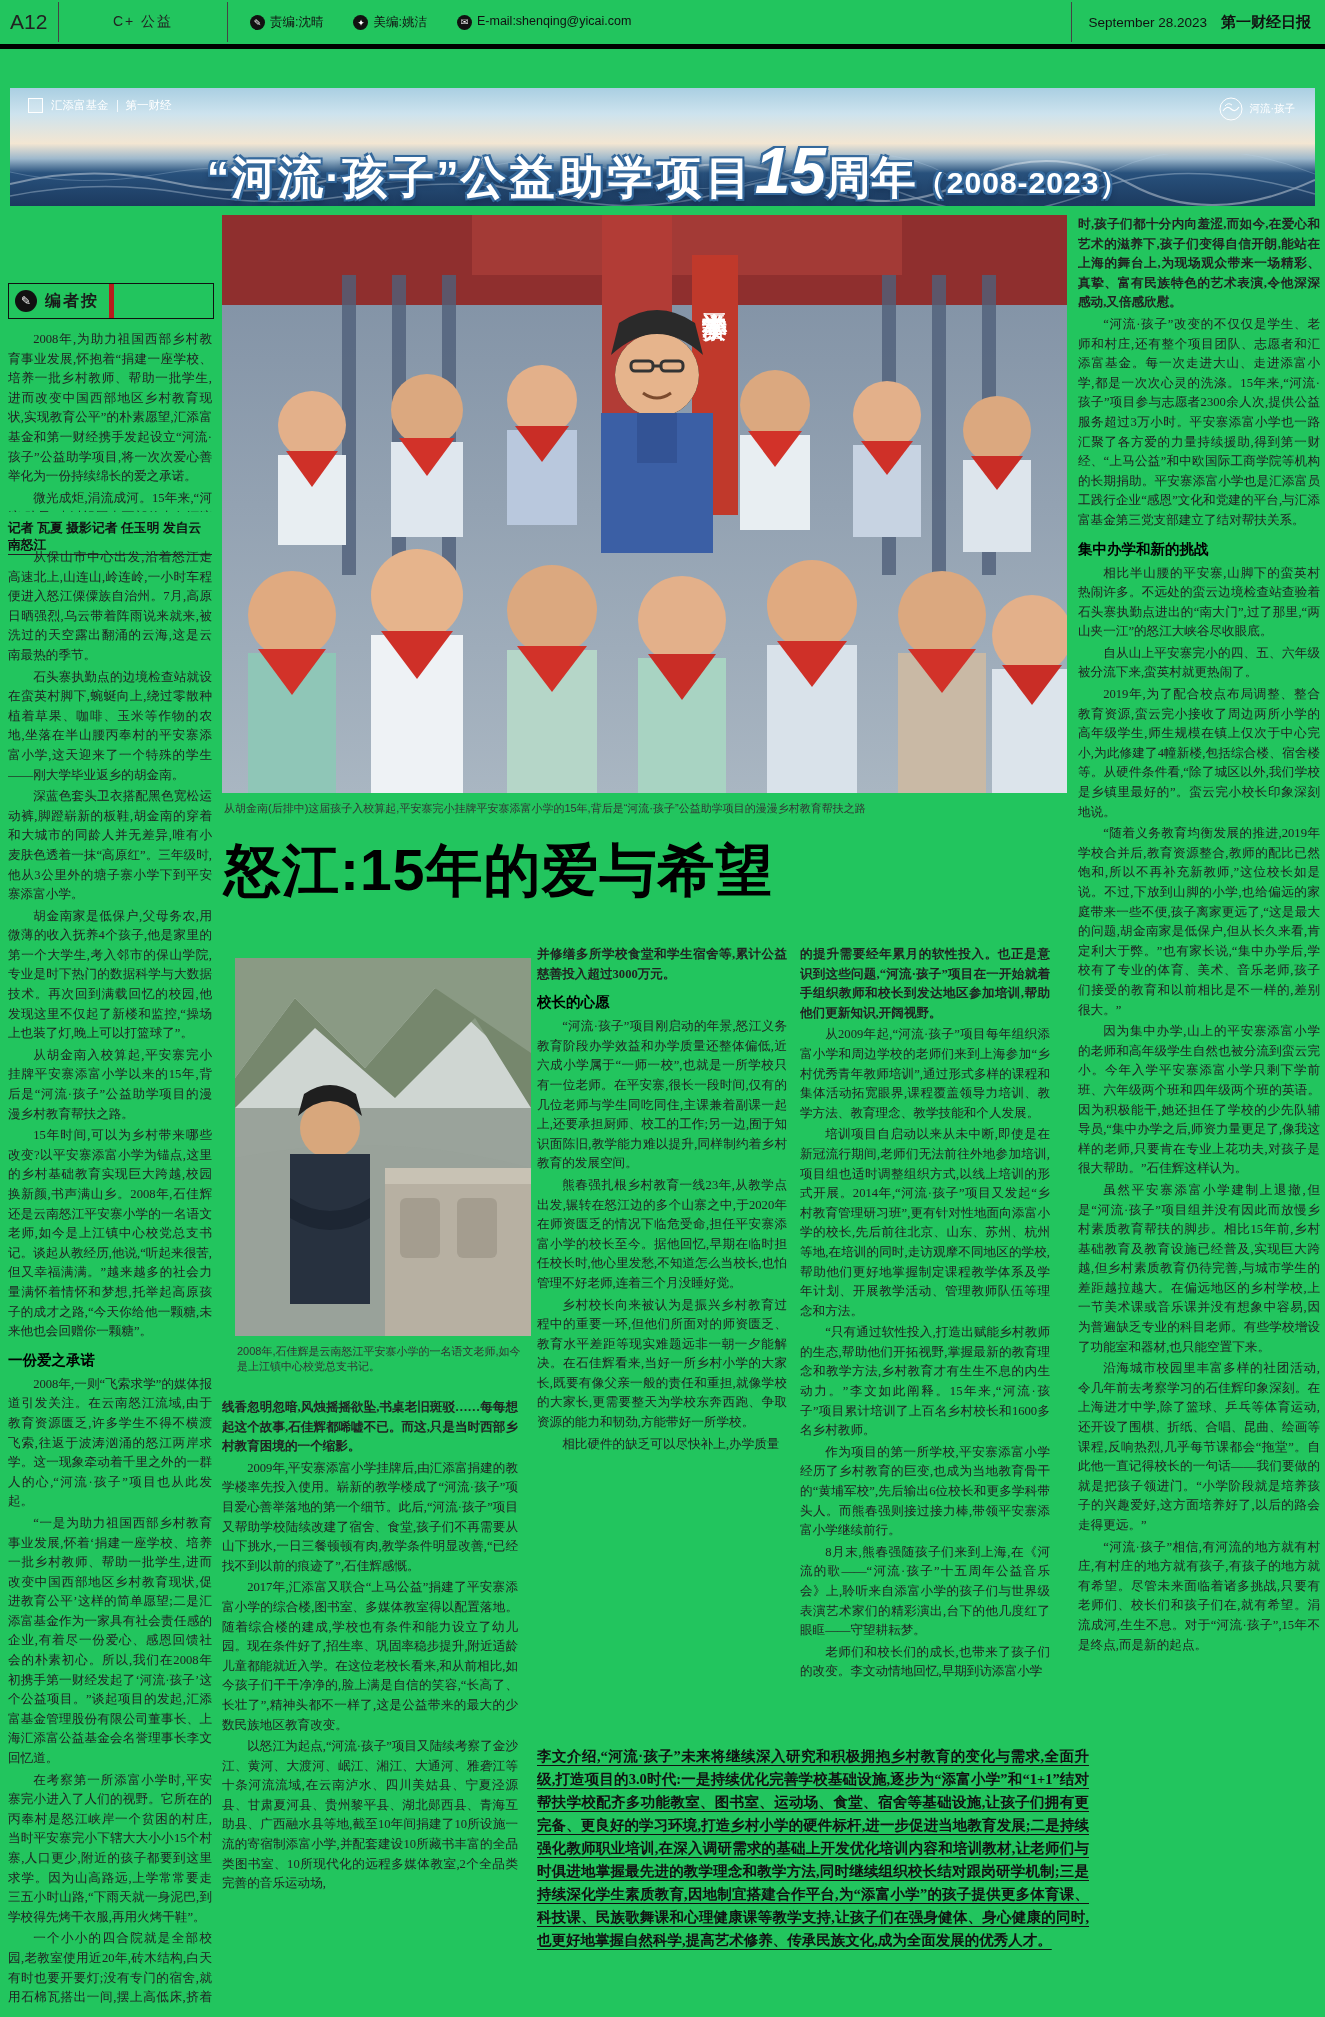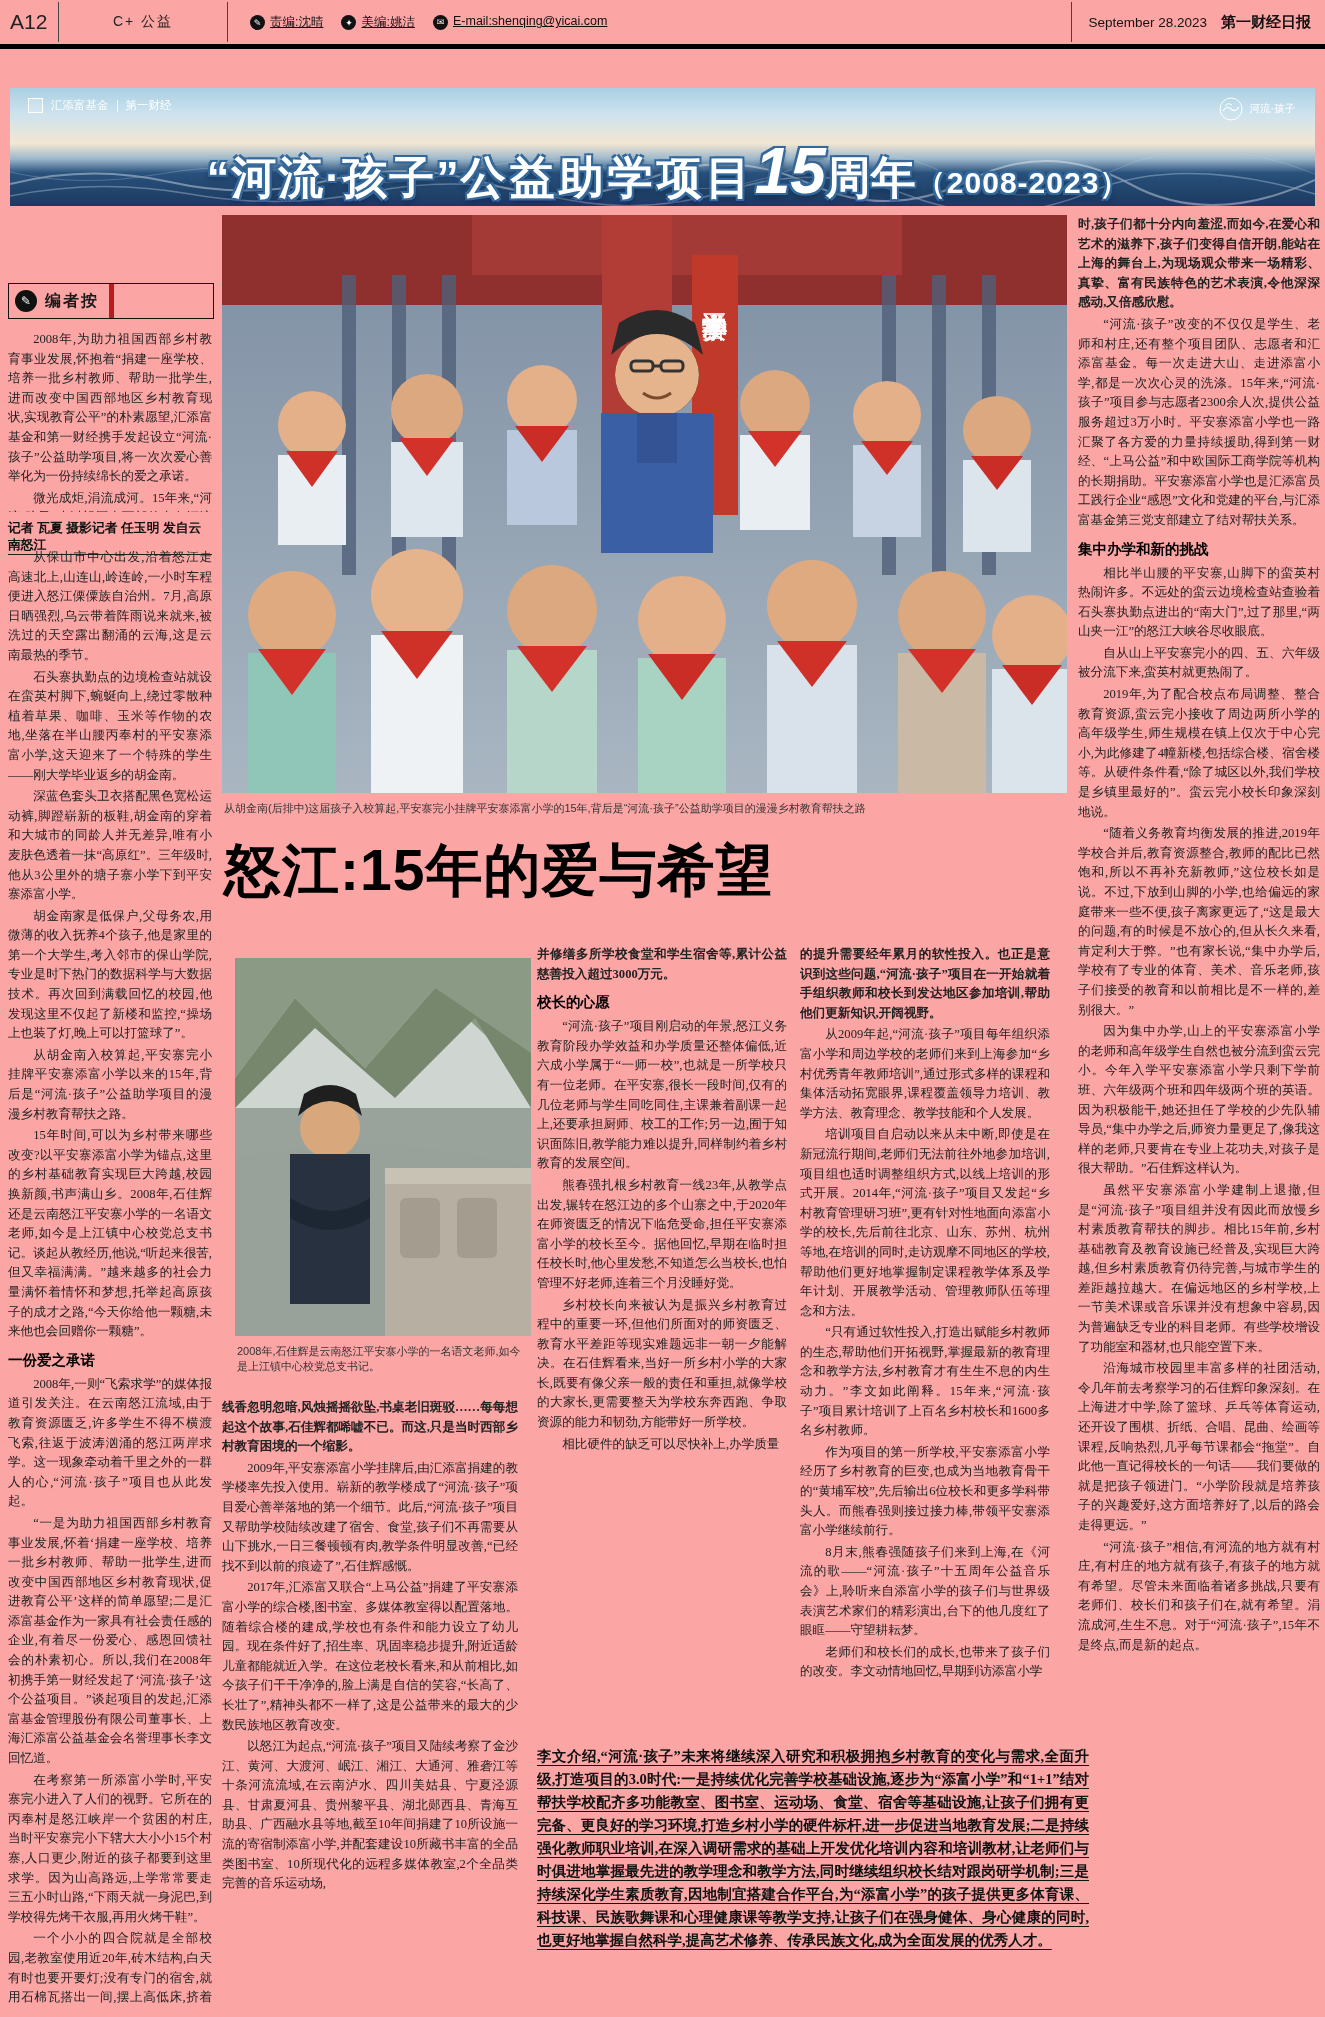--- a/index.html
+++ b/index.html
@@ -1,23 +1,23 @@
 <!DOCTYPE html>
 <html><head>
 <meta charset="utf-8">
 <style>
   html,body{margin:0;padding:0;background:#e8e8e8;}
-  #page{position:relative;width:1325px;height:2017px;background:#fca5a5;overflow:hidden;
+  #page{position:relative;width:1325px;height:2017px;background:#22c55e;overflow:hidden;
         font-family:"Liberation Sans","DejaVu Sans",sans-serif;color:#1a1a1a;}
   
   #masthead{position:absolute;left:0;top:0;width:1325px;height:44px;display:flex;align-items:center;}
   .mh-code{width:48px;text-align:left;padding-left:10px;font-size:21px;color:#222;}
   .mh-div{width:1px;height:40px;background:#444;}
   .mh-section{width:168px;text-align:center;font-size:14px;letter-spacing:2px;color:#222;}
-  .mh-editors{display:flex;align-items:center;gap:18px;padding-left:22px;font-size:12.5px;color:#111;flex:1;text-decoration:underline;}
+  .mh-editors{display:flex;align-items:center;gap:30px;padding-left:22px;font-size:12.5px;color:#111;flex:1;}
   .mh-ic{display:inline-flex;width:15px;height:15px;border-radius:50%;background:#111;color:#fff;
          font-size:9px;align-items:center;justify-content:center;margin-right:5px;}
   .mh-right{display:flex;align-items:center;height:44px;}
   .mh-date{font-size:13.5px;padding:0 14px 0 16px;color:#111;}
   .mh-paper{font-size:15px;font-weight:bold;padding-right:14px;color:#111;}
   #mh-bar{position:absolute;left:0;top:44px;width:1325px;height:5px;background:#000;}
   
   #banner{position:absolute;left:10px;top:88px;width:1305px;height:118px;overflow:hidden;
           background:linear-gradient(180deg,#aacfe2 0%,#cde3ee 22%,#f3e6d2 47%,#9db8cc 60%,#28517c 72%,#1c3a5f 100%);}
   #banner .waves{position:absolute;left:0;bottom:0;width:100%;height:52px;opacity:.55;}
@@ -287,21 +287,21 @@
       <p class="para">8月末,熊春强随孩子们来到上海,在《河流的歌——“河流·孩子”十五周年公益音乐会》上,聆听来自添富小学的孩子们与世界级表演艺术家们的精彩演出,台下的他几度红了眼眶——守望耕耘梦。</p>
       <p class="para">老师们和校长们的成长,也带来了孩子们的改变。李文动情地回忆,早期到访添富小学</p>
     </div>
 <div class="colbox" style="left:1078px;top:215px;width:242px;height:1795px;">
       <p class="para noind">时,孩子们都十分内向羞涩,而如今,在爱心和艺术的滋养下,孩子们变得自信开朗,能站在上海的舞台上,为现场观众带来一场精彩、真挚、富有民族特色的艺术表演,令他深深感动,又倍感欣慰。</p>
       <p class="para">“河流·孩子”改变的不仅仅是学生、老师和村庄,还有整个项目团队、志愿者和汇添富基金。每一次走进大山、走进添富小学,都是一次次心灵的洗涤。15年来,“河流·孩子”项目参与志愿者2300余人次,提供公益服务超过3万小时。平安寨添富小学也一路汇聚了各方爱的力量持续援助,得到第一财经、“上马公益”和中欧国际工商学院等机构的长期捐助。平安寨添富小学也是汇添富员工践行企业“感恩”文化和党建的平台,与汇添富基金第三党支部建立了结对帮扶关系。</p>
       <h4 class="sub">集中办学和新的挑战</h4>
       <p class="para">相比半山腰的平安寨,山脚下的蛮英村热闹许多。不远处的蛮云边境检查站查验着石头寨执勤点进出的“南大门”,过了那里,“两山夹一江”的怒江大峡谷尽收眼底。</p>
       <p class="para">自从山上平安寨完小的四、五、六年级被分流下来,蛮英村就更热闹了。</p>
       <p class="para">2019年,为了配合校点布局调整、整合教育资源,蛮云完小接收了周边两所小学的高年级学生,师生规模在镇上仅次于中心完小,为此修建了4幢新楼,包括综合楼、宿舍楼等。从硬件条件看,“除了城区以外,我们学校是乡镇里最好的”。蛮云完小校长印象深刻地说。</p>
-      <p class="para">“随着义务教育均衡发展的推进,2019年学校合并后,教育资源整合,教师的配比已然饱和,所以不再补充新教师,”这位校长如是说。不过,下放到山脚的小学,也给偏远的家庭带来一些不便,孩子离家更远了,“这是最大的问题,有的时候是不放心的,但从长久来看,肯定利大于弊。”也有家长说,“集中办学后,学校有了专业的体育、美术、音乐老师,孩子们接受的教育和以前相比是不一样的,差别很大。”</p>
+      <p class="para">“随着义务教育均衡发展的推进,2019年学校合并后,教育资源整合,教师的配比已然饱和,所以不再补充新教师,”这位校长如是说。不过,下放到山脚的小学,也给偏远的家庭带来一些不便,孩子离家更远了,“这是最大的问题,胡金南家是低保户,但从长久来看,肯定利大于弊。”也有家长说,“集中办学后,学校有了专业的体育、美术、音乐老师,孩子们接受的教育和以前相比是不一样的,差别很大。”</p>
       <p class="para">因为集中办学,山上的平安寨添富小学的老师和高年级学生自然也被分流到蛮云完小。今年入学平安寨添富小学只剩下学前班、六年级两个班和四年级两个班的英语。因为积极能干,她还担任了学校的少先队辅导员,“集中办学之后,师资力量更足了,像我这样的老师,只要肯在专业上花功夫,对孩子是很大帮助。”石佳辉这样认为。</p>
       <p class="para">虽然平安寨添富小学建制上退撤,但是“河流·孩子”项目组并没有因此而放慢乡村素质教育帮扶的脚步。相比15年前,乡村基础教育及教育设施已经普及,实现巨大跨越,但乡村素质教育仍待完善,与城市学生的差距越拉越大。在偏远地区的乡村学校,上一节美术课或音乐课并没有想象中容易,因为普遍缺乏专业的科目老师。有些学校增设了功能室和器材,也只能空置下来。</p>
       <p class="para">沿海城市校园里丰富多样的社团活动,令几年前去考察学习的石佳辉印象深刻。在上海进才中学,除了篮球、乒乓等体育运动,还开设了围棋、折纸、合唱、昆曲、绘画等课程,反响热烈,几乎每节课都会“拖堂”。自此他一直记得校长的一句话——我们要做的就是把孩子领进门。“小学阶段就是培养孩子的兴趣爱好,这方面培养好了,以后的路会走得更远。”</p>
       <p class="para">“河流·孩子”相信,有河流的地方就有村庄,有村庄的地方就有孩子,有孩子的地方就有希望。尽管未来面临着诸多挑战,只要有老师们、校长们和孩子们在,就有希望。涓流成河,生生不息。对于“河流·孩子”,15年不是终点,而是新的起点。</p>
     </div>
 
 <div class="colbox" style="left:537px;top:1745px;width:552px;height:265px;">
       <p class="para und noind">李文介绍,“河流·孩子”未来将继续深入研究和积极拥抱乡村教育的变化与需求,全面升级,打造项目的3.0时代:一是持续优化完善学校基础设施,逐步为“添富小学”和“1+1”结对帮扶学校配齐多功能教室、图书室、运动场、食堂、宿舍等基础设施,让孩子们拥有更完备、更良好的学习环境,打造乡村小学的硬件标杆,进一步促进当地教育发展;二是持续强化教师职业培训,在深入调研需求的基础上开发优化培训内容和培训教材,让老师们与时俱进地掌握最先进的教学理念和教学方法,同时继续组织校长结对跟岗研学机制;三是持续深化学生素质教育,因地制宜搭建合作平台,为“添富小学”的孩子提供更多体育课、科技课、民族歌舞课和心理健康课等教学支持,让孩子们在强身健体、身心健康的同时,也更好地掌握自然科学,提高艺术修养、传承民族文化,成为全面发展的优秀人才。</p>
     </div>
 

